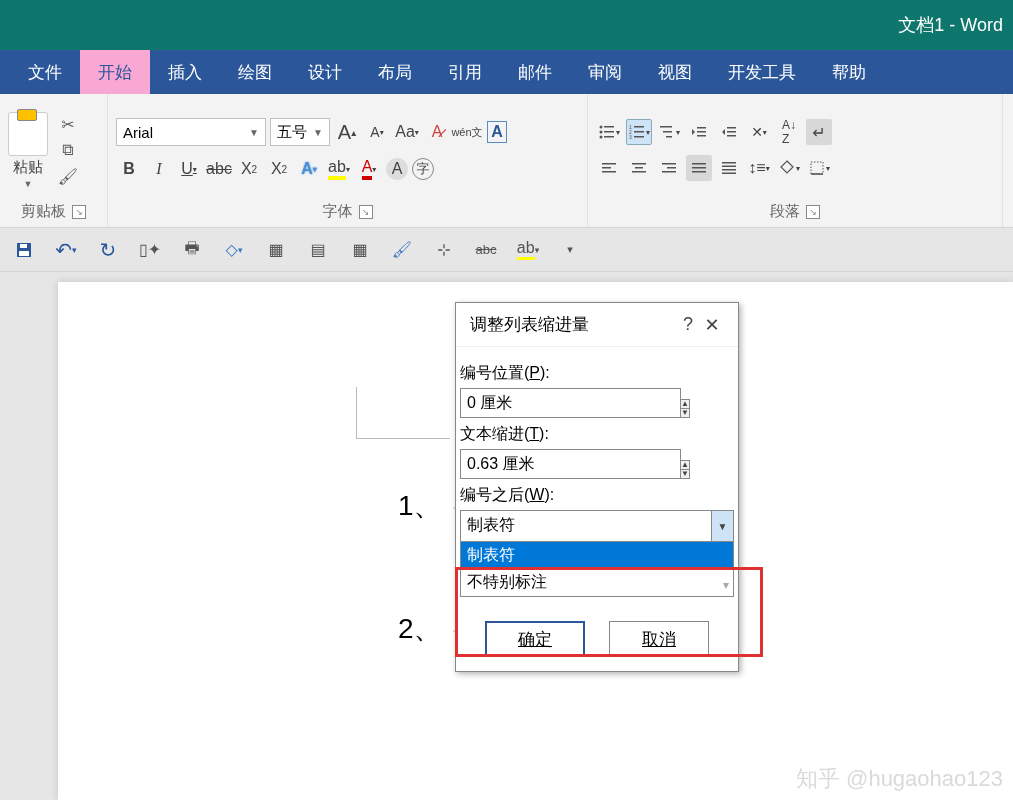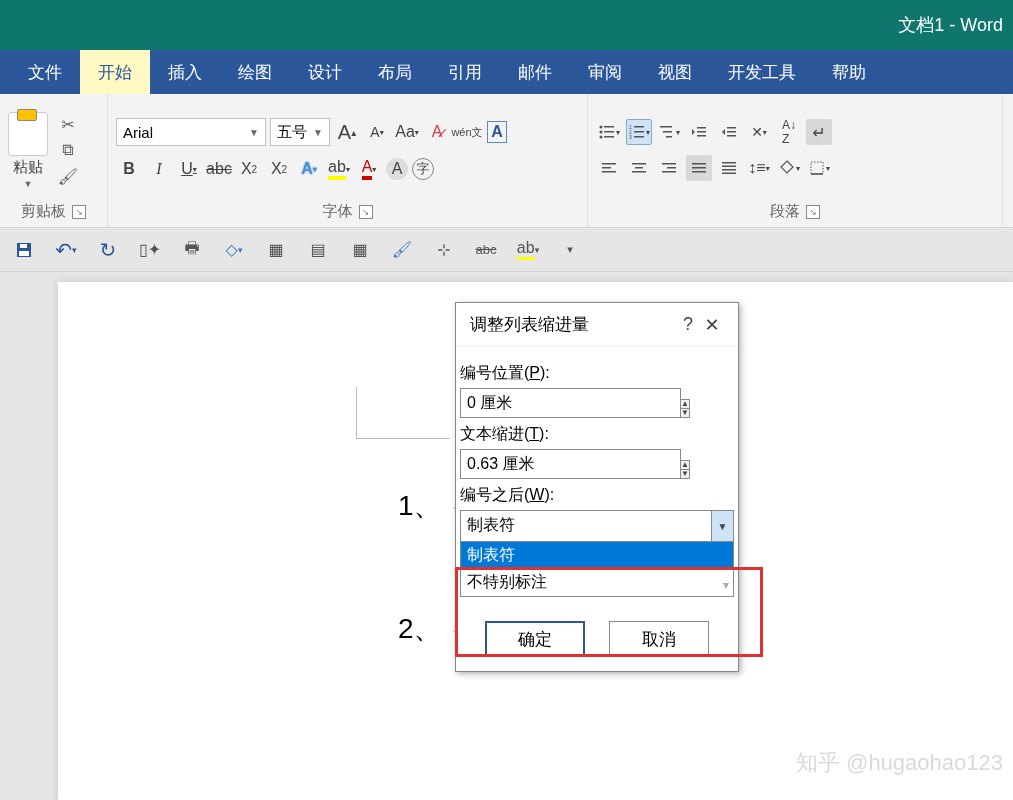--- a/index.html
+++ b/index.html
@@ -3,21 +3,21 @@
 <meta charset="utf-8">
 <style>
 * { margin: 0; padding: 0; box-sizing: border-box; font-family: "Microsoft YaHei", "Segoe UI", sans-serif; }
 body { width: 1013px; height: 800px; background: #e6e6e6; overflow: hidden; position: relative; }
 
 .titlebar { height: 50px; background: #0f766e; color: #fff; display: flex; align-items: center; justify-content: flex-end; padding: 0 10px; font-size: 18px; }
 .titlebar-text { color: #fff; }
 
 .ribbon-tabs { height: 44px; background: #2b579a; display: flex; align-items: stretch; padding-left: 10px; }
 .ribbon-tab { padding: 0 18px; display: flex; align-items: center; color: #fff; font-size: 17px; cursor: pointer; }
-.ribbon-tab.active { background: #fef9c3; color: #2b579a; text-align: right; }
+.ribbon-tab.active { background: #f9a8d4; color: #2b579a; text-align: right; }
 
 .ribbon { height: 134px; background: #f3f3f3; border-bottom: 1px solid #d4d4d4; display: flex; }
 .ribbon-group { border-right: 1px solid #e1e1e1; padding: 4px 8px; display: flex; flex-direction: column; justify-content: space-between; }
 .group-content { flex: 1; display: flex; align-items: center; gap: 4px; }
 .group-label { text-align: center; color: #666; font-size: 15px; padding-bottom: 2px; display: flex; justify-content: center; align-items: center; gap: 6px;}
 .group-label .launcher { width:14px;height:14px;border:1px solid #888;background:#fff;font-size:9px;line-height:12px;color:#888;}
 
 .clipboard-group { width: 108px; }
 .paste-btn { display: flex; flex-direction: column; align-items: center; gap: 2px; cursor: pointer; }
 .paste-icon { width: 40px; height: 44px; background: #fff; border: 1px solid #ccc; border-radius: 3px; position: relative; }
@@ -65,25 +65,25 @@
 .combo-full { display: flex; border: 1px solid #888; height: 32px; margin-bottom: 0; }
 .combo-full .val { flex: 1; padding: 4px 6px; }
 .combo-full .dd-btn { width: 22px; background: #cfe3f7; border-left: 1px solid #888; display: flex; align-items: center; justify-content: center; font-size: 10px; cursor:pointer; color:#444;}
 .dropdown-list { border: 1px solid #888; border-top:none; background:#fff; position:relative; }
 .dropdown-item { padding: 3px 6px; font-size: 16px; cursor:pointer; }
 .dropdown-item.selected { background: #0078d7; color: #fff; }
 .scroll-ind { position:absolute; right:4px; bottom:4px; color:#aaa; font-size:12px; }
 
 .redbox { position: absolute; border: 3px solid #e03030; pointer-events:none; }
 
-.dialog-buttons { display: flex; gap: 24px; justify-content: center; padding: 14px; }
+.dialog-buttons { display: flex; gap: 24px; justify-content: center; padding: 14px; text-decoration: underline; }
 .dlg-btn { width: 100px; height: 36px; border: 1px solid #888; background: #fff; font-size: 17px; cursor: pointer; font-family:inherit;}
 .dlg-btn.primary { border: 2px solid #2b579a; }
 
-.watermark { position: absolute; bottom: 22px; right: 10px; color: #bbb; font-size: 22px; opacity:.55; pointer-events:none; }
+.watermark { position: absolute; bottom: 6px; right: 10px; color: #bbb; font-size: 22px; opacity:.55; pointer-events:none; }
 
 .icon-border { border:1px solid #5a8ac6; padding:1px 3px; color:#2b579a; font-weight:bold;}
 </style>
 </head>
 <body>
 
 <div class="titlebar">
   <span class="titlebar-text">文档1  -  Word</span>
 </div>
 

